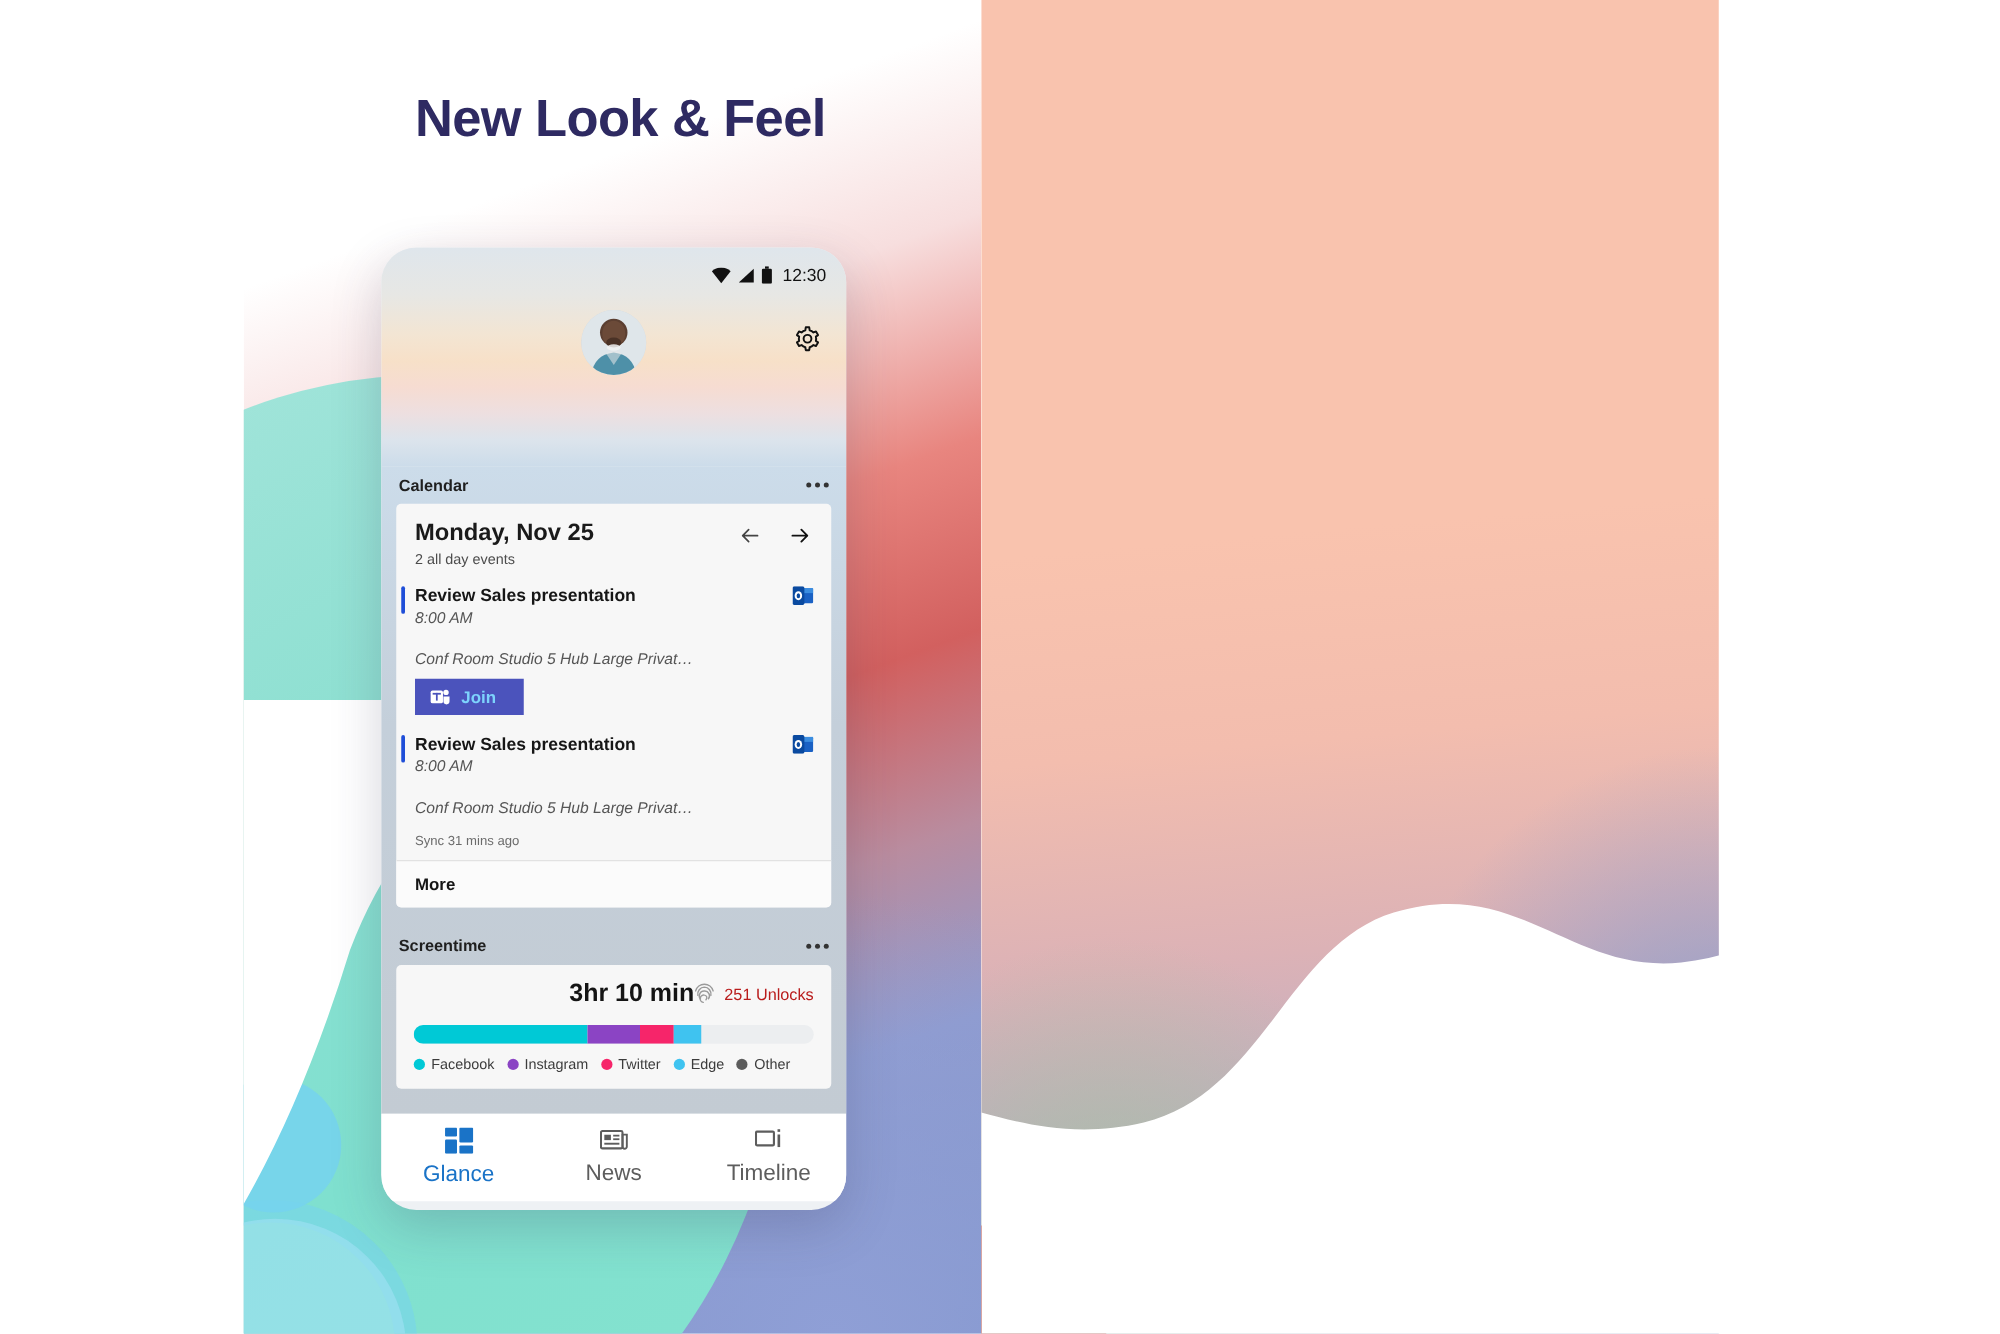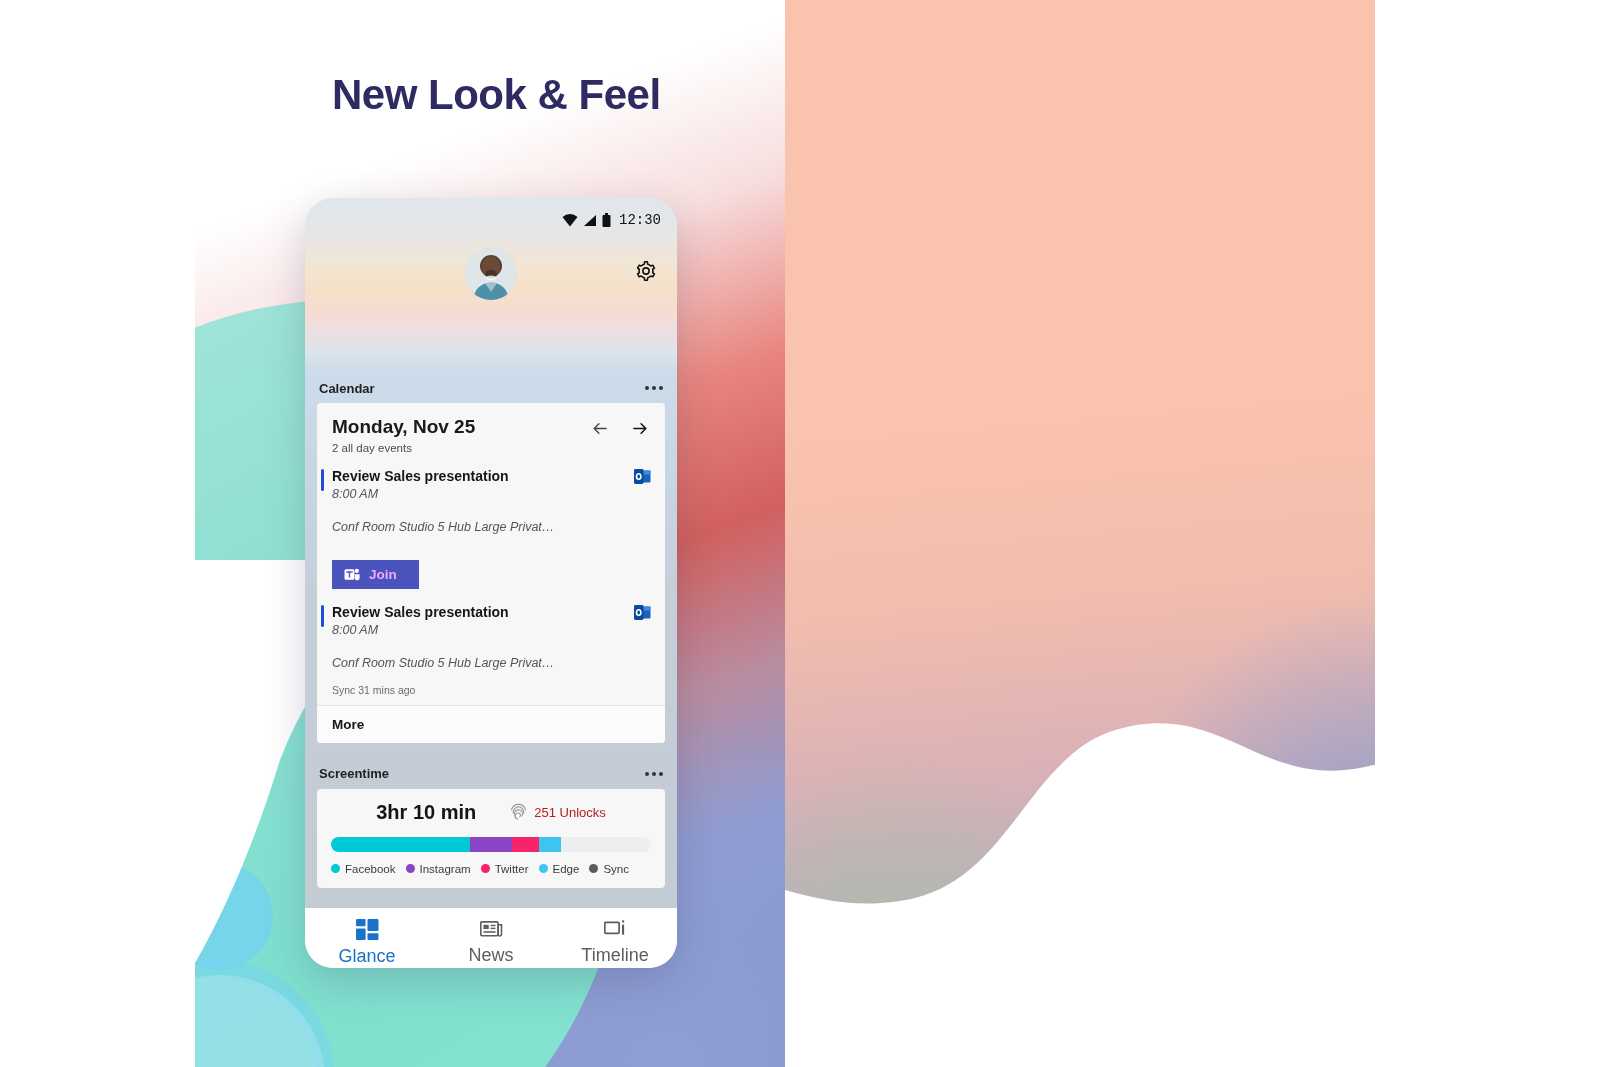--- a/index.html
+++ b/index.html
@@ -99,21 +99,21 @@
       linear-gradient(to bottom,
         #dfe6ec 0%, #e7e7e4 22%, #f3e5d3 40%,
         #f7e0c8 52%, #f6dcd2 64%, #eddfe0 76%,
         #dce4ec 88%, #ccdcea 100%);
   }
 
   .statusbar {
     position:absolute; right:16px; top:14px; display:flex; align-items:center; gap:5px;
   }
   .sb-time { font-size:14px; font-weight:500; margin-left:3px; }
-  .sb-light .sb-time { color:#111;font-family:Liberation Mono, monospace; }
+  .sb-light .sb-time { color:#111; }
 
   .avatar {
     position:absolute; left:50%; transform:translateX(-50%); top:50px;
     width:52px; height:52px; border-radius:50%; overflow:hidden;
     background:#cfd8de;
   }
   .avatar svg { display:block; }
 
   .greeting {
     position:absolute; left:0; right:0; top:112px; text-align:center;
@@ -149,32 +149,32 @@
   .event { position:relative; padding:8px 15px 4px 15px; }
   .event-bar { position:absolute; left:4px; top:9px; width:3px; height:22px; background:#1f4ed8; border-radius:2px; }
   .ev-title { font-size:14px; font-weight:600; }
   .ev-time { font-size:12.5px; margin-top:3px; }
   .ev-loc { font-size:12.5px; margin-top:19px; }
   .ev-title-light { color:#161616; } .ev-time-light,.ev-loc-light { color:#555;font-style:italic; }
   .ev-outlook { position:absolute; right:14px; top:9px; }
 
   .join-btn {
     display:inline-flex; align-items:flex-end; gap:8px;
-    background:#4b53bc; color:#f0abfc; border:none; cursor:pointer;
-    padding:7px 22px 7px 12px; margin-top:26px; font-size:13.5px; font-weight:600;
+    background:#4b53bc; color:#7dd3fc; border:none; cursor:pointer;
+    padding:7px 22px 7px 12px; margin-top:9px; font-size:13.5px; font-weight:600;
     font-family:"Liberation Sans", sans-serif;
   }
   .sync { font-size:10.5px; padding:10px 15px 9px 15px; }
   .sync-light { color:#6c6c6c; }
   .more-row { padding:11px 15px; font-size:13.5px; font-weight:600; cursor:pointer; }
   .more-light { color:#151515; border-top:1px solid #e2e2e2; background:#fbfbfb; }
 
   
   .st-card { margin:0 12px; border-radius:4px; padding:12px 14px 13px 14px; }
-  .st-top { display:flex; align-items:center; justify-content:center;gap:34px; }
+  .st-top { display:flex; align-items:center; justify-content:flex-end; }
   .st-time { font-size:20px; font-weight:600; }
   .st-time-light { color:#141414; }
   .st-unlocks { display:flex; align-items:center; gap:7px; font-size:13px; }
   .st-unlocks-light { color:#b91c1c; }
   .bar { position:relative; height:15px; border-radius:8px; overflow:hidden; margin-top:13px; display:flex; }
   .bar-light { background:#eceef0; }
   .bar span { display:block; height:100%; }
   .legend { display:flex; gap:10px; margin-top:11px; flex-wrap:nowrap; }
   .lg { display:flex; align-items:center; gap:5px; font-size:11.5px; white-space:nowrap; }
   .lg i { width:9px; height:9px; border-radius:50%; display:block; }
@@ -364,21 +364,21 @@
             <span class="lg">
                 <i style="background:#f6256a"></i>
               <span>Twitter</span>
               </span>
             <span class="lg">
                 <i style="background:#3fc3f0"></i>
               <span>Edge</span>
               </span>
             <span class="lg">
                 <i style="background:#5c5c5c"></i>
-              <span>Sync</span>
+              <span>Other</span>
               </span>
           </div>
         </div>
 
         <div style="height:18px;"></div>
       </div>
 
       <div class="navbar navbar-light">
         <div class="nav-item">
           <svg width="23" height="21" viewBox="0 0 24 22">

